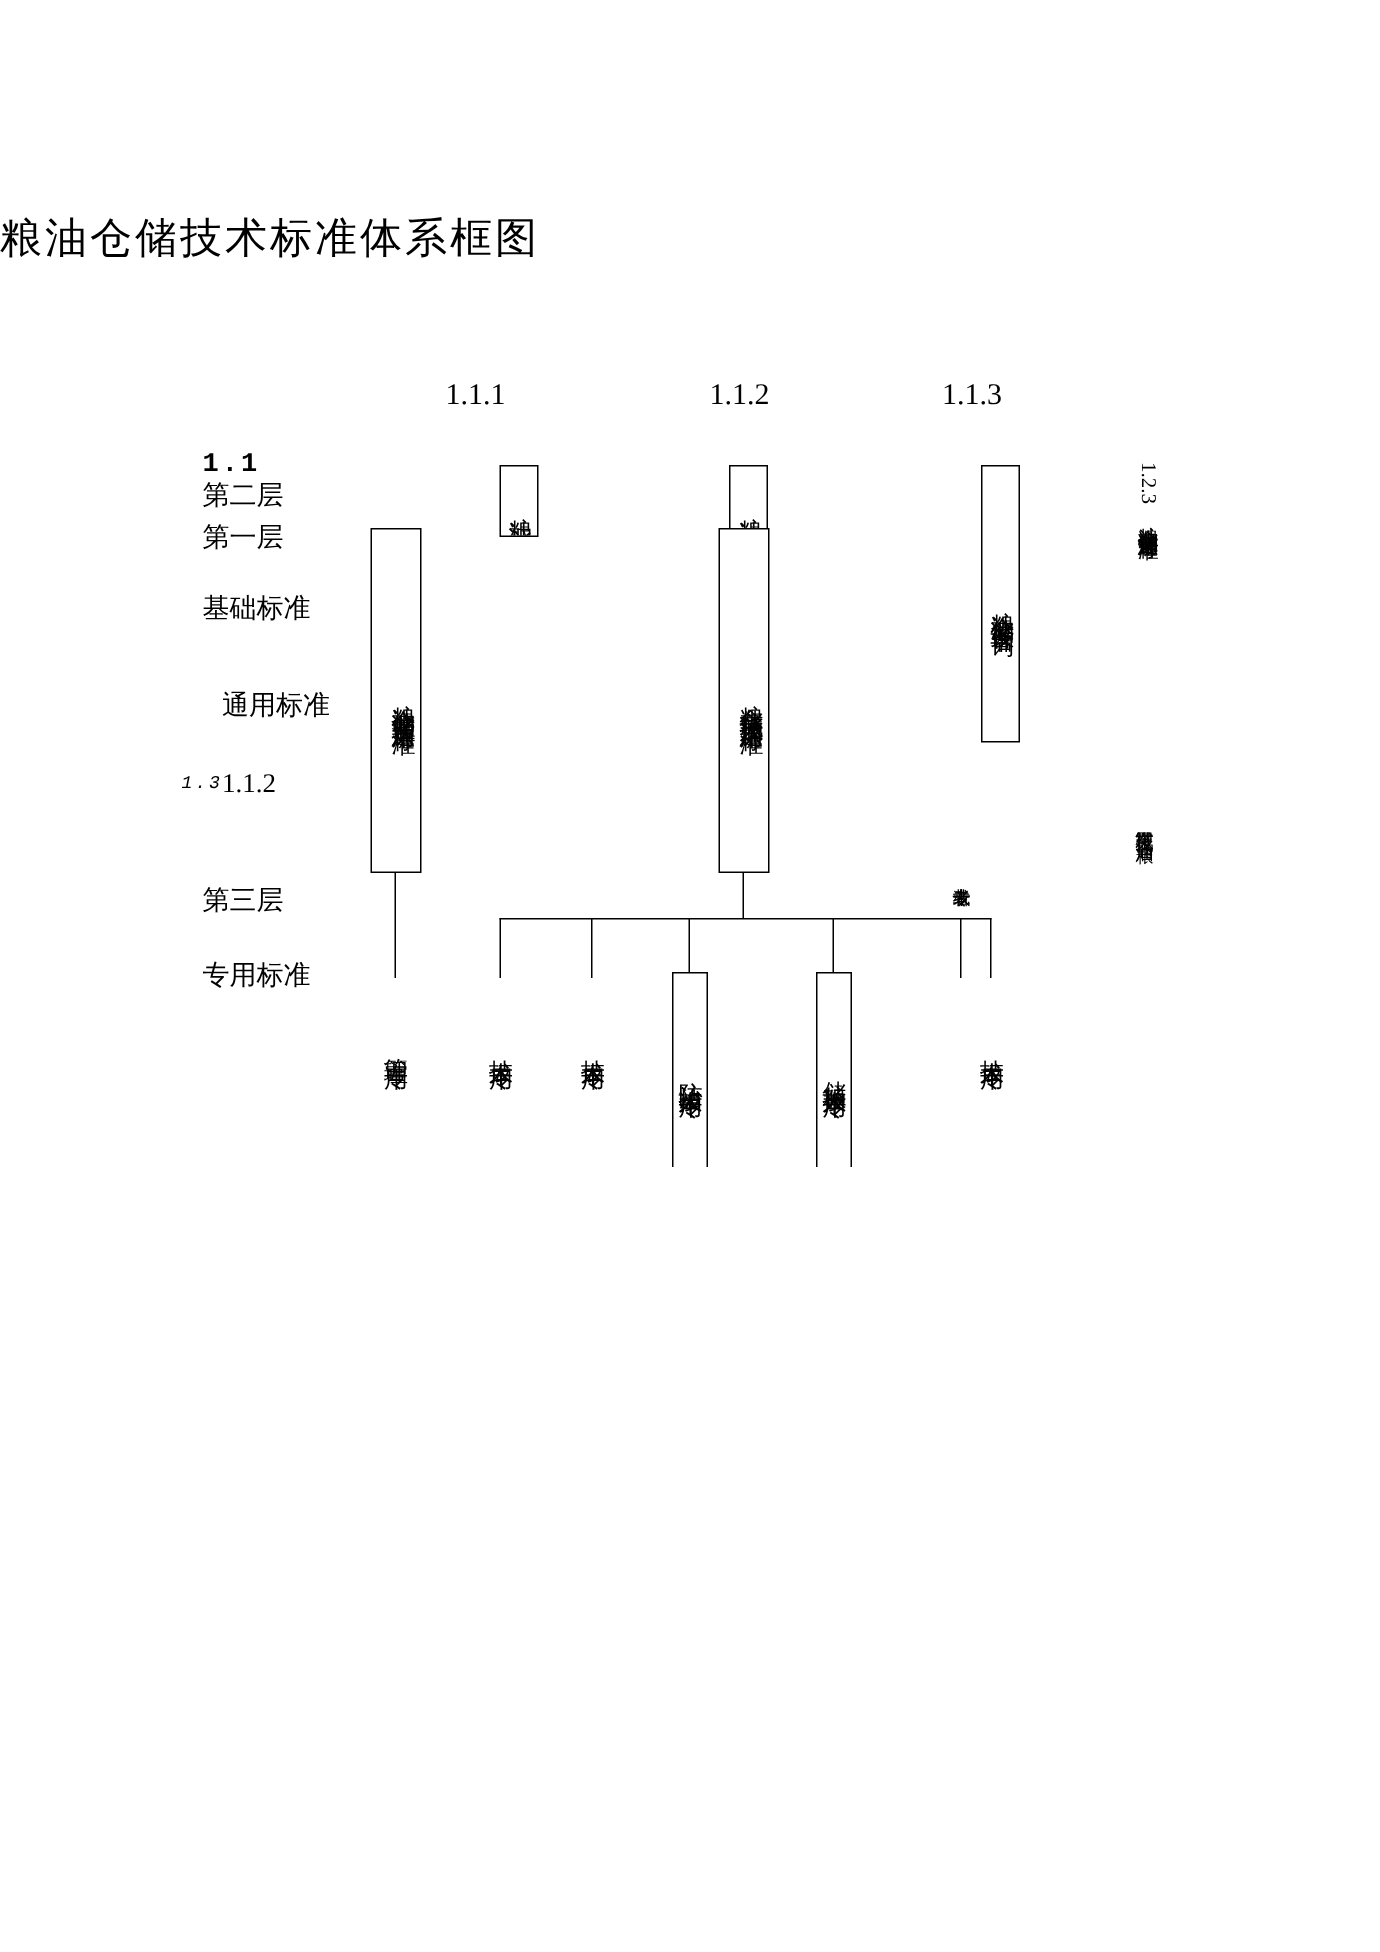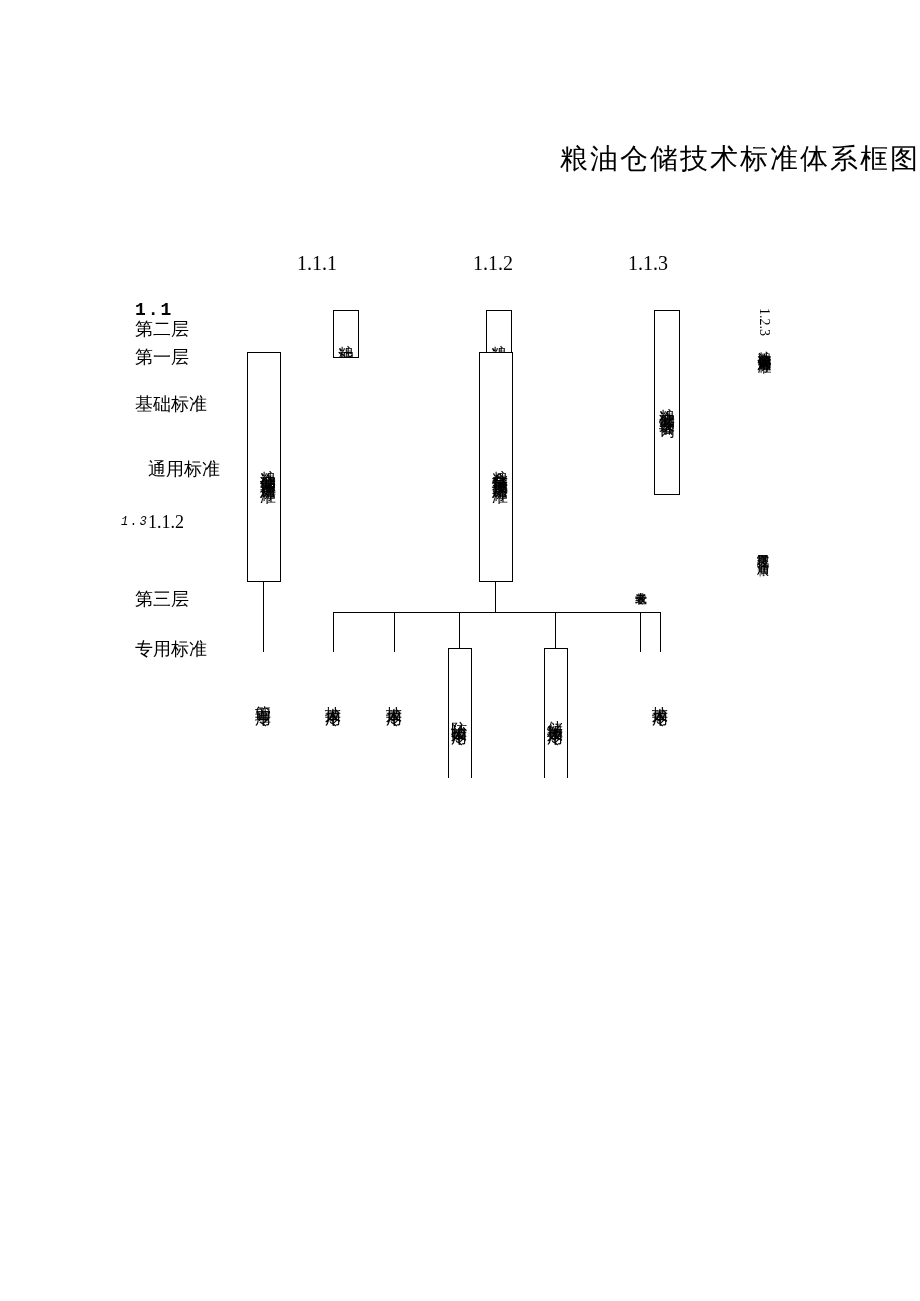--- a/index.html
+++ b/index.html
@@ -9,34 +9,34 @@
       background: #ffffff;
       font-family: "SimSun", "Songti SC", serif;
       position: relative;
       color: #000;
     }
     .title {
       position: absolute;
       top: 140px;
       left: 0;
       right: 0;
-      text-align: right;
+      text-align: left;
       font-size: 28px;
       letter-spacing: 2px;
     }
     .hnum {
       position: absolute;
       font-size: 20px;
       font-family: "Times New Roman", serif;
     }
     .llabel {
       position: absolute;
       font-size: 18px;
       line-height: 1.2;
-      font-family: Liberation Mono, monospace;
+      font-family: Liberation Serif, serif;
     }
     .llabel.mono {
       font-family: "Courier New", monospace;
       letter-spacing: 2px;
     }
     .vbox {
       position: absolute;
       border: 1px solid #000;
       background: #fff;
       text-align: center;

